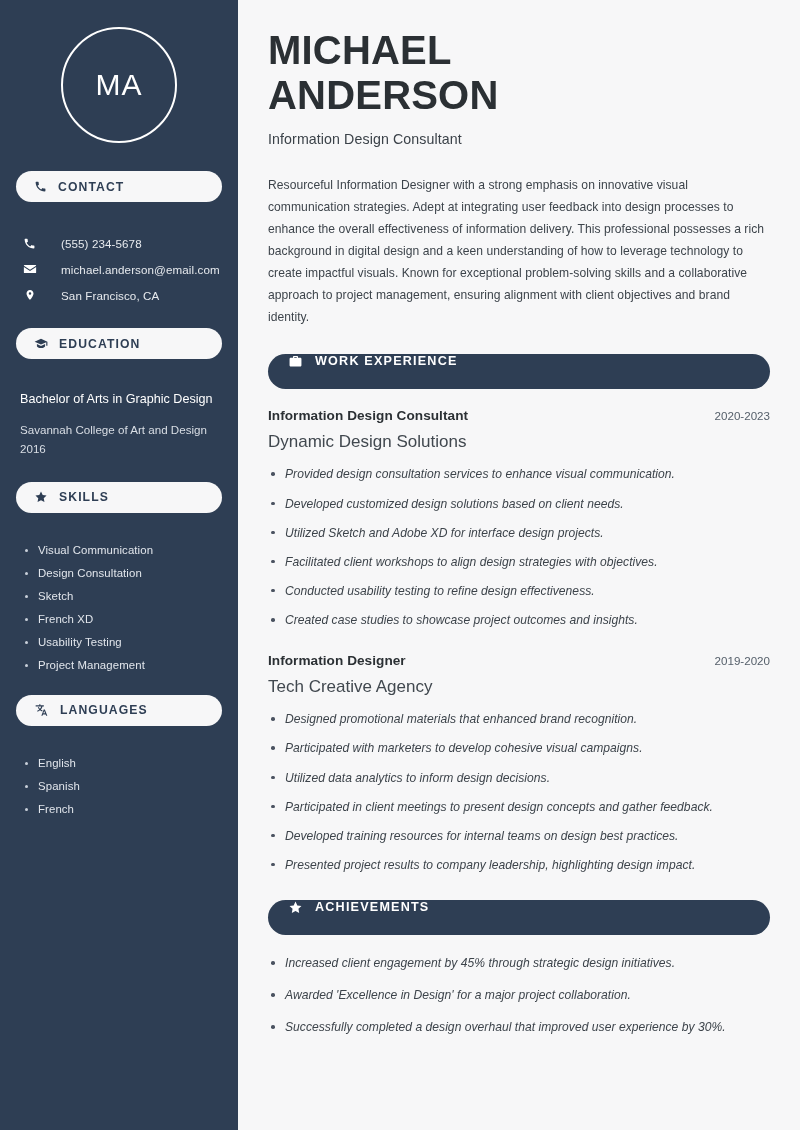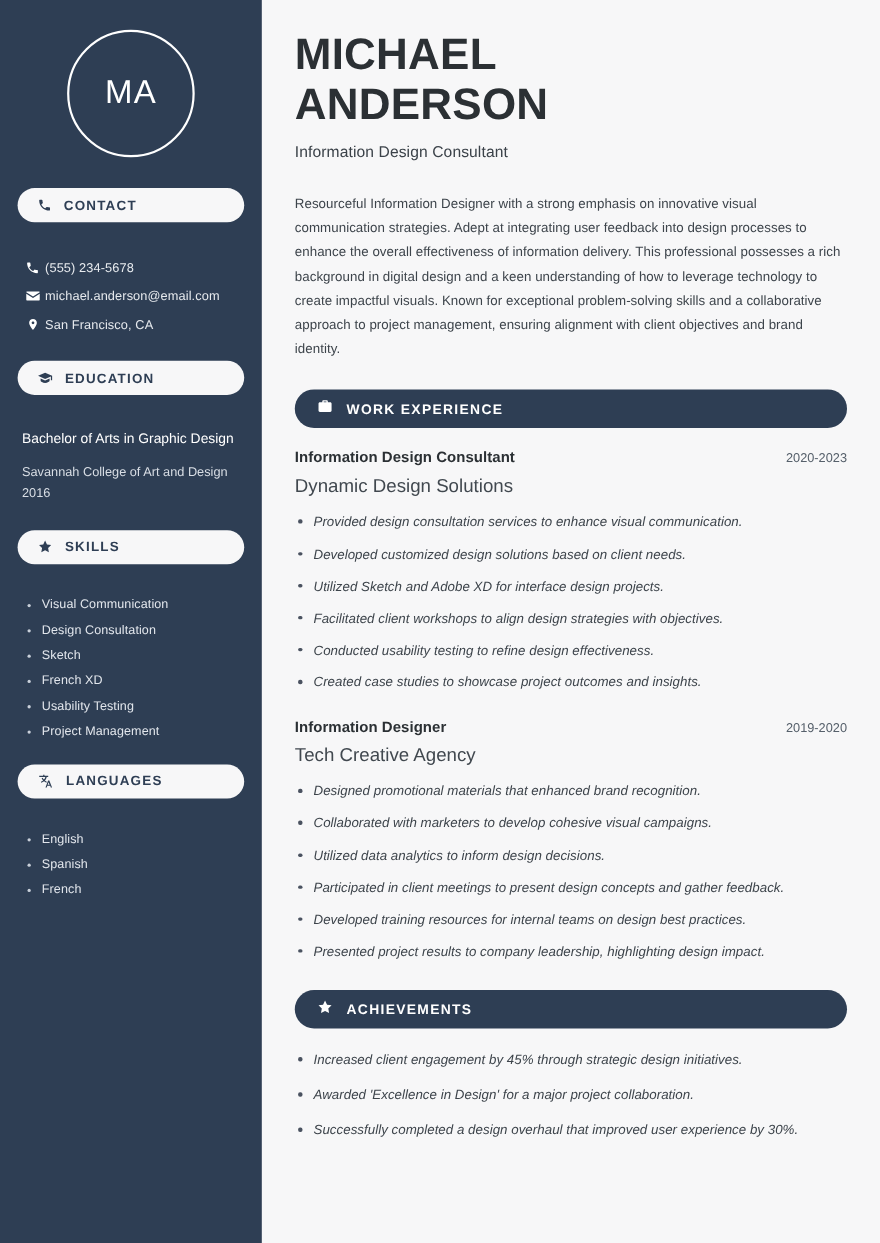--- a/index.html
+++ b/index.html
@@ -78,21 +78,21 @@
     text-transform: uppercase;
   }
 
   .pill svg { display: block; }
 
   .contact-list { margin-bottom: 22px; }
 
   .contact-row {
     display: flex;
     align-items: center;
-    gap: 4px;
+    gap: 24px;
     padding: 4px 0 4px 6px;
     margin-bottom: 4px;
   }
 
   .contact-row .ico {
     width: 15px;
     display: flex;
     justify-content: center;
     flex: 0 0 15px;
   }
@@ -177,21 +177,20 @@
     margin-top: 27px;
     letter-spacing: .05px;
   }
 
   .section-bar {
     background: #2e3e54;
     color: #ffffff;
     border-radius: 999px;
     height: 35px;
     display: flex;
-    align-items: center;
     padding-left: 20px;
     gap: 12px;
     margin-top: 26px;
     margin-bottom: 19px;
   }
 
   .section-bar .bar-label {
     font-size: 12.6px;
     font-weight: bold;
     letter-spacing: 1.2px;
@@ -388,21 +387,21 @@
     </div>
 
     <div class="exp-item">
       <div class="exp-head">
         <span class="exp-role">Information Designer</span>
         <span class="exp-dates">2019-2020</span>
       </div>
       <div class="exp-company">Tech Creative Agency</div>
       <ul class="bullets">
         <li>Designed promotional materials that enhanced brand recognition.</li>
-        <li>Collaborated with marketers to develop cohesive visual campaigns.</li>
+        <li>Participated with marketers to develop cohesive visual campaigns.</li>
         <li>Utilized data analytics to inform design decisions.</li>
         <li>Participated in client meetings to present design concepts and gather feedback.</li>
         <li>Developed training resources for internal teams on design best practices.</li>
         <li>Presented project results to company leadership, highlighting design impact.</li>
       </ul>
     </div>
 
     <div class="section-bar">
       <span>
         <svg width="15" height="15" viewBox="0 0 24 24" fill="#ffffff">

